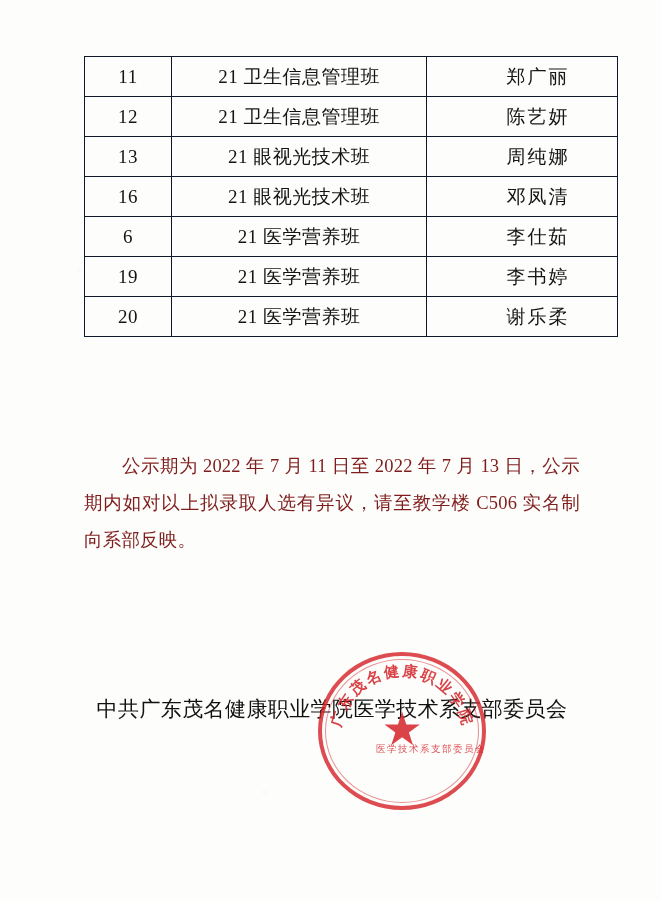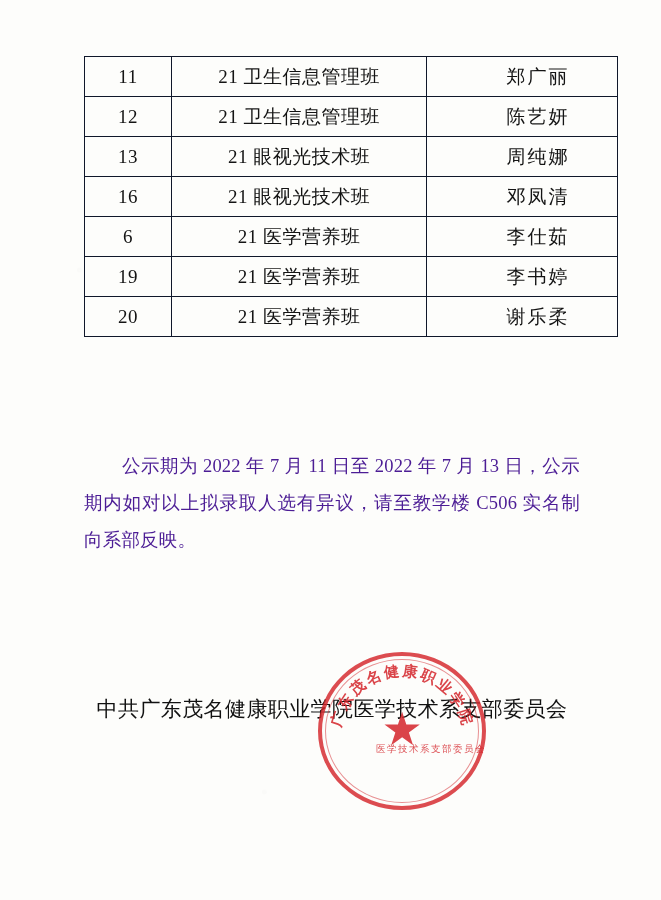--- a/index.html
+++ b/index.html
@@ -56,21 +56,21 @@
   table.roster td.col-class { width: 252px; }
   table.roster td.col-name { width: 156px; letter-spacing: 2px; padding-left: 33px; }
 
   .body-text {
     position: absolute;
     left: 84px;
     top: 448px;
     width: 496px;
     font-size: 18.5px;
     line-height: 37px;
-    color: #4c1d95;
+    color: #7f1d1d;
     letter-spacing: 0.2px;
   }
   .body-text p {
     margin: 0 0 0 0;
     text-align: justify;
     text-justify: inter-ideograph;
   }
   .body-text p.indent { text-indent: 38px; }
 
   .signature {

